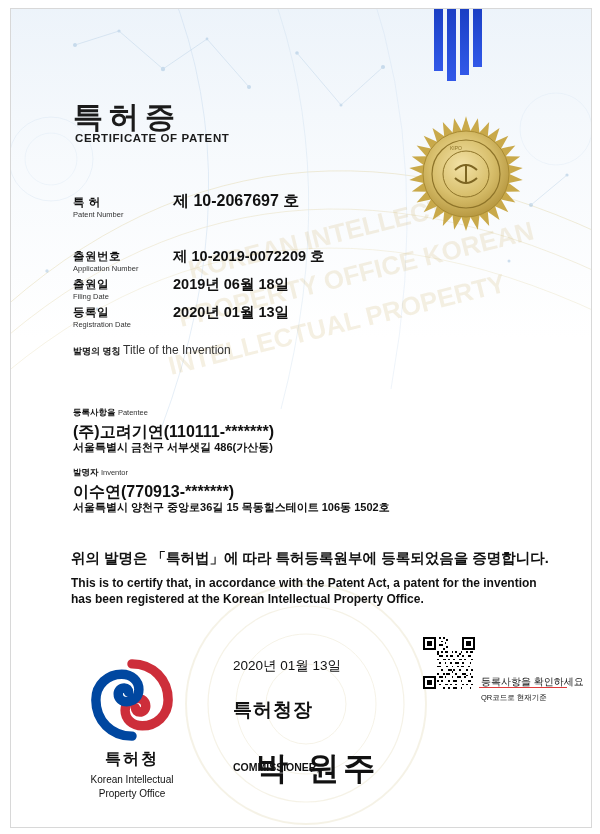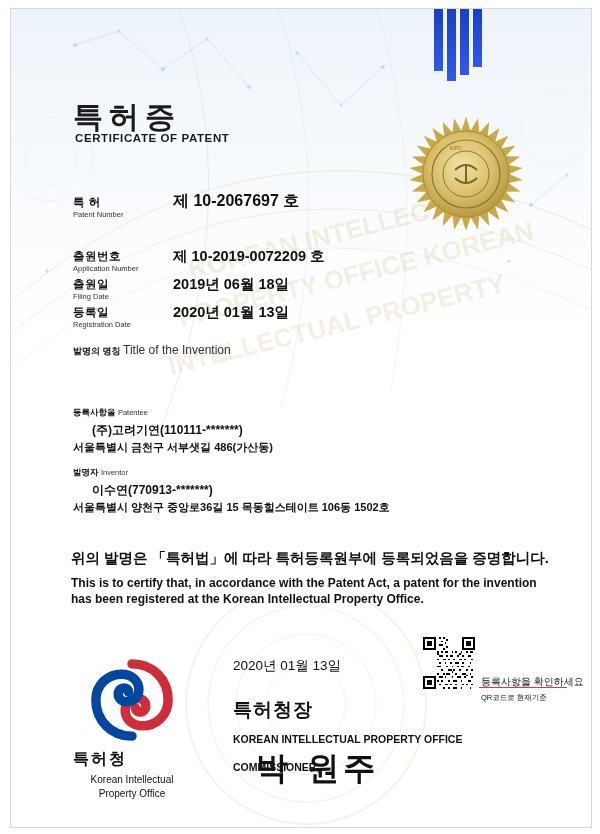--- a/index.html
+++ b/index.html
@@ -192,25 +192,24 @@
     white-space: nowrap;
   }
   .party .head span.en {
     font-weight: normal;
     font-size: 7.5px;
     color: #333;
   }
   .party .line1 {
     position: absolute;
     left: 0; top: 15px;
-    font-size: 12px;
-    font-weight: bold;
-    color: #111;
-    white-space: nowrap;
-    margin-left: 19px;
+    font-size: 16px;
+    font-weight: bold;
+    color: #111;
+    white-space: nowrap;
   }
   .party .line2 {
     position: absolute;
     left: 0; top: 33px;
     font-size: 11px;
     font-weight: bold;
     color: #111;
     white-space: nowrap;
   }
 
@@ -328,21 +327,21 @@
     left: 78px;
     top: 648px;
     width: 86px;
     height: 86px;
   }
   .emblem-ko {
     position: absolute;
     left: 62px;
     top: 740px;
     width: 118px;
-    text-align: left;
+    text-align: center;
     font-size: 16px;
     font-weight: bold;
     letter-spacing: 2px;
     color: #111;
   }
   .emblem-en1 {
     position: absolute;
     left: 52px;
     top: 765px;
     width: 138px;
@@ -651,21 +650,20 @@
         <rect x="16" y="19" width="1" height="1"></rect>
           <rect x="24" y="21" width="1" height="1"></rect>
       </g>
     </svg>
     <div class="qr-note1">QR코드로 현재기준</div>
     <div class="qr-note2">등록사항을 확인하세요</div>
     <div class="qr-underline"></div>
 
     <div class="commissioner-ko">특허청장</div>
     <div class="commissioner-en1">COMMISSIONER,</div>
-    <div class="commissioner-en2">KOREAN INTELLECTUAL PROPERTY OFFICE</div>
     <div class="signature">박 원주</div>
 
     <svg class="emblem" viewBox="0 0 100 100">
       <g>
         <path d="M50 8 C74 8 92 26 92 50 C92 68 78 80 62 80 C50 80 42 72 42 62 C42 54 48 48 56 48 C62 48 66 52 66 57 C66 61 63 64 59 64 C56 64 54 62 54 59" fill="none" stroke="#cd2e3a" stroke-width="11" stroke-linecap="round"></path>
         <path d="M50 92 C26 92 8 74 8 50 C8 32 22 20 38 20 C50 20 58 28 58 38 C58 46 52 52 44 52 C38 52 34 48 34 43 C34 39 37 36 41 36 C44 36 46 38 46 41" fill="none" stroke="#0047a0" stroke-width="11" stroke-linecap="round"></path>
       </g>
     </svg>
     <div class="emblem-ko">특허청</div>
     <div class="emblem-en1">Korean Intellectual</div>

